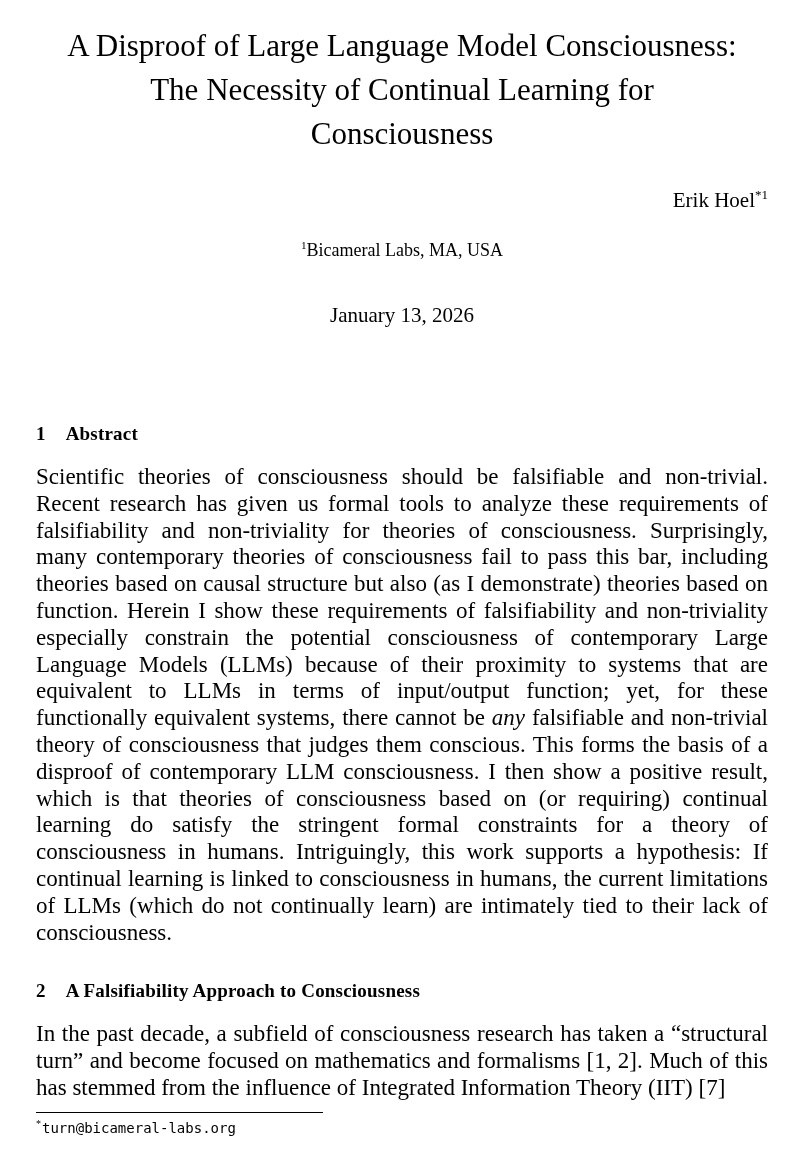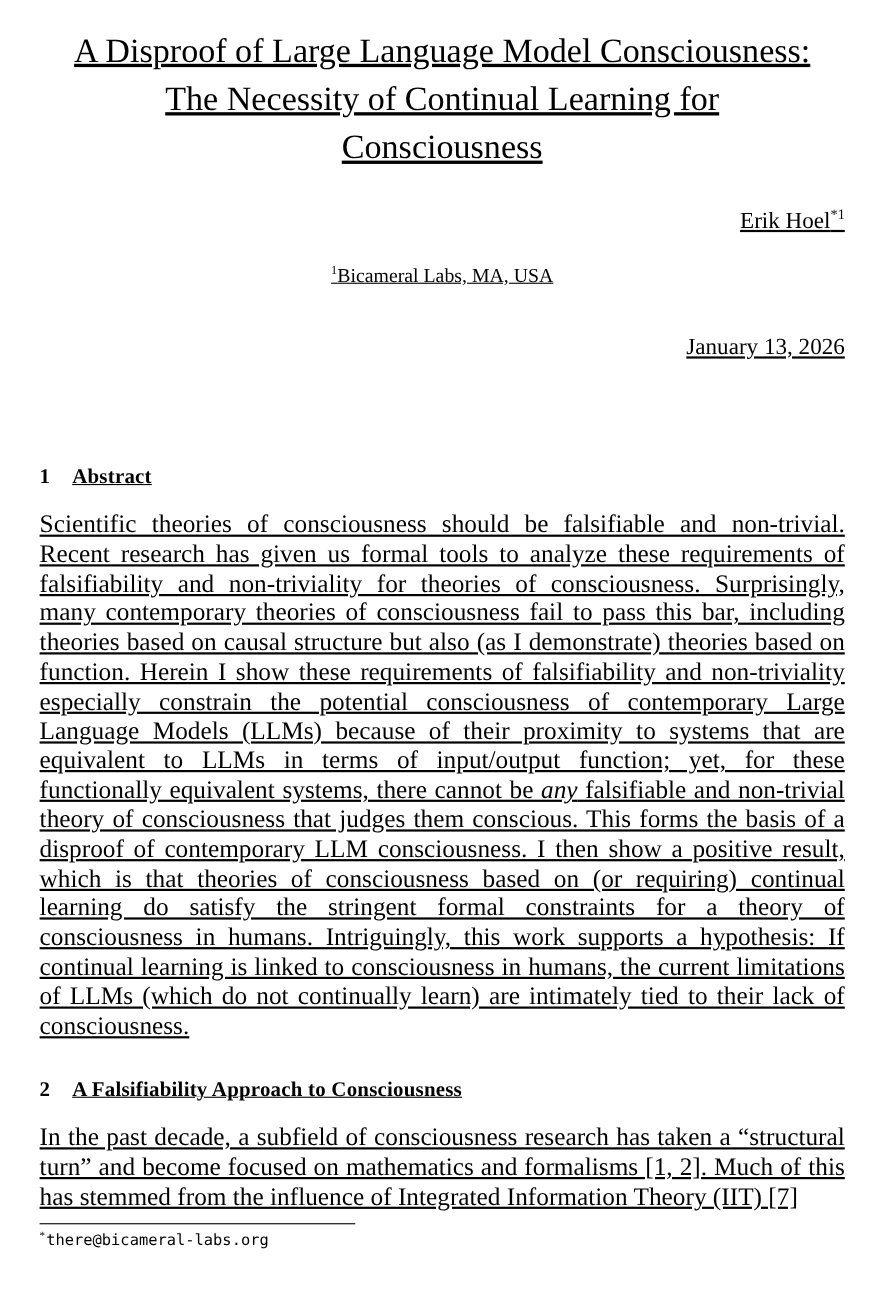--- a/index.html
+++ b/index.html
@@ -12,21 +12,20 @@
     position: relative;
     overflow: hidden;
     font-family: "Liberation Serif", "DejaVu Serif", serif;
     color: #000000;
   }
   .page {
     position: relative;
     width: 804px;
     height: 846px;
     padding: 24px 36px 0 36px;
-    text-decoration: underline;
   }
   .title {
     font-size: 31px;
     font-weight: 400;
     line-height: 44px;
     text-align: center;
     max-width: 680px;
     margin: 0 auto;
   }
   .author-line {
@@ -34,21 +33,21 @@
     text-align: right;
     font-size: 21px;
   }
   .affiliation-line {
     margin-top: 27px;
     text-align: center;
     font-size: 18px;
   }
   .date-line {
     margin-top: 42px;
-    text-align: right;
+    text-align: center;
     font-size: 21px;
   }
   sup {
     font-size: 0.62em;
     vertical-align: super;
     line-height: 0;
   }
   h2.section-heading {
     font-size: 19px;
     font-weight: 700;
@@ -120,17 +119,17 @@
 
   <h2 class="section-heading second-section">
     <span class="sec-num">2</span><span>A Falsifiability Approach to Consciousness</span>
   </h2>
 
   <p class="body-text">In the past decade, a subfield of consciousness research has taken a “structural turn” and become focused on mathematics and formalisms [1, 2]. Much of this has stemmed from the influence of Integrated Information Theory (IIT) [7]</p>
 
   <div class="footnote-area">
     <div class="footnote-rule"></div>
     <div class="footnote-text">
-      <sup>*</sup><span class="mono">there@bicameral-labs.org</span>
+      <sup>*</sup><span class="mono">turn@bicameral-labs.org</span>
     </div>
   </div>
 
 </div>
 
 </body></html>

